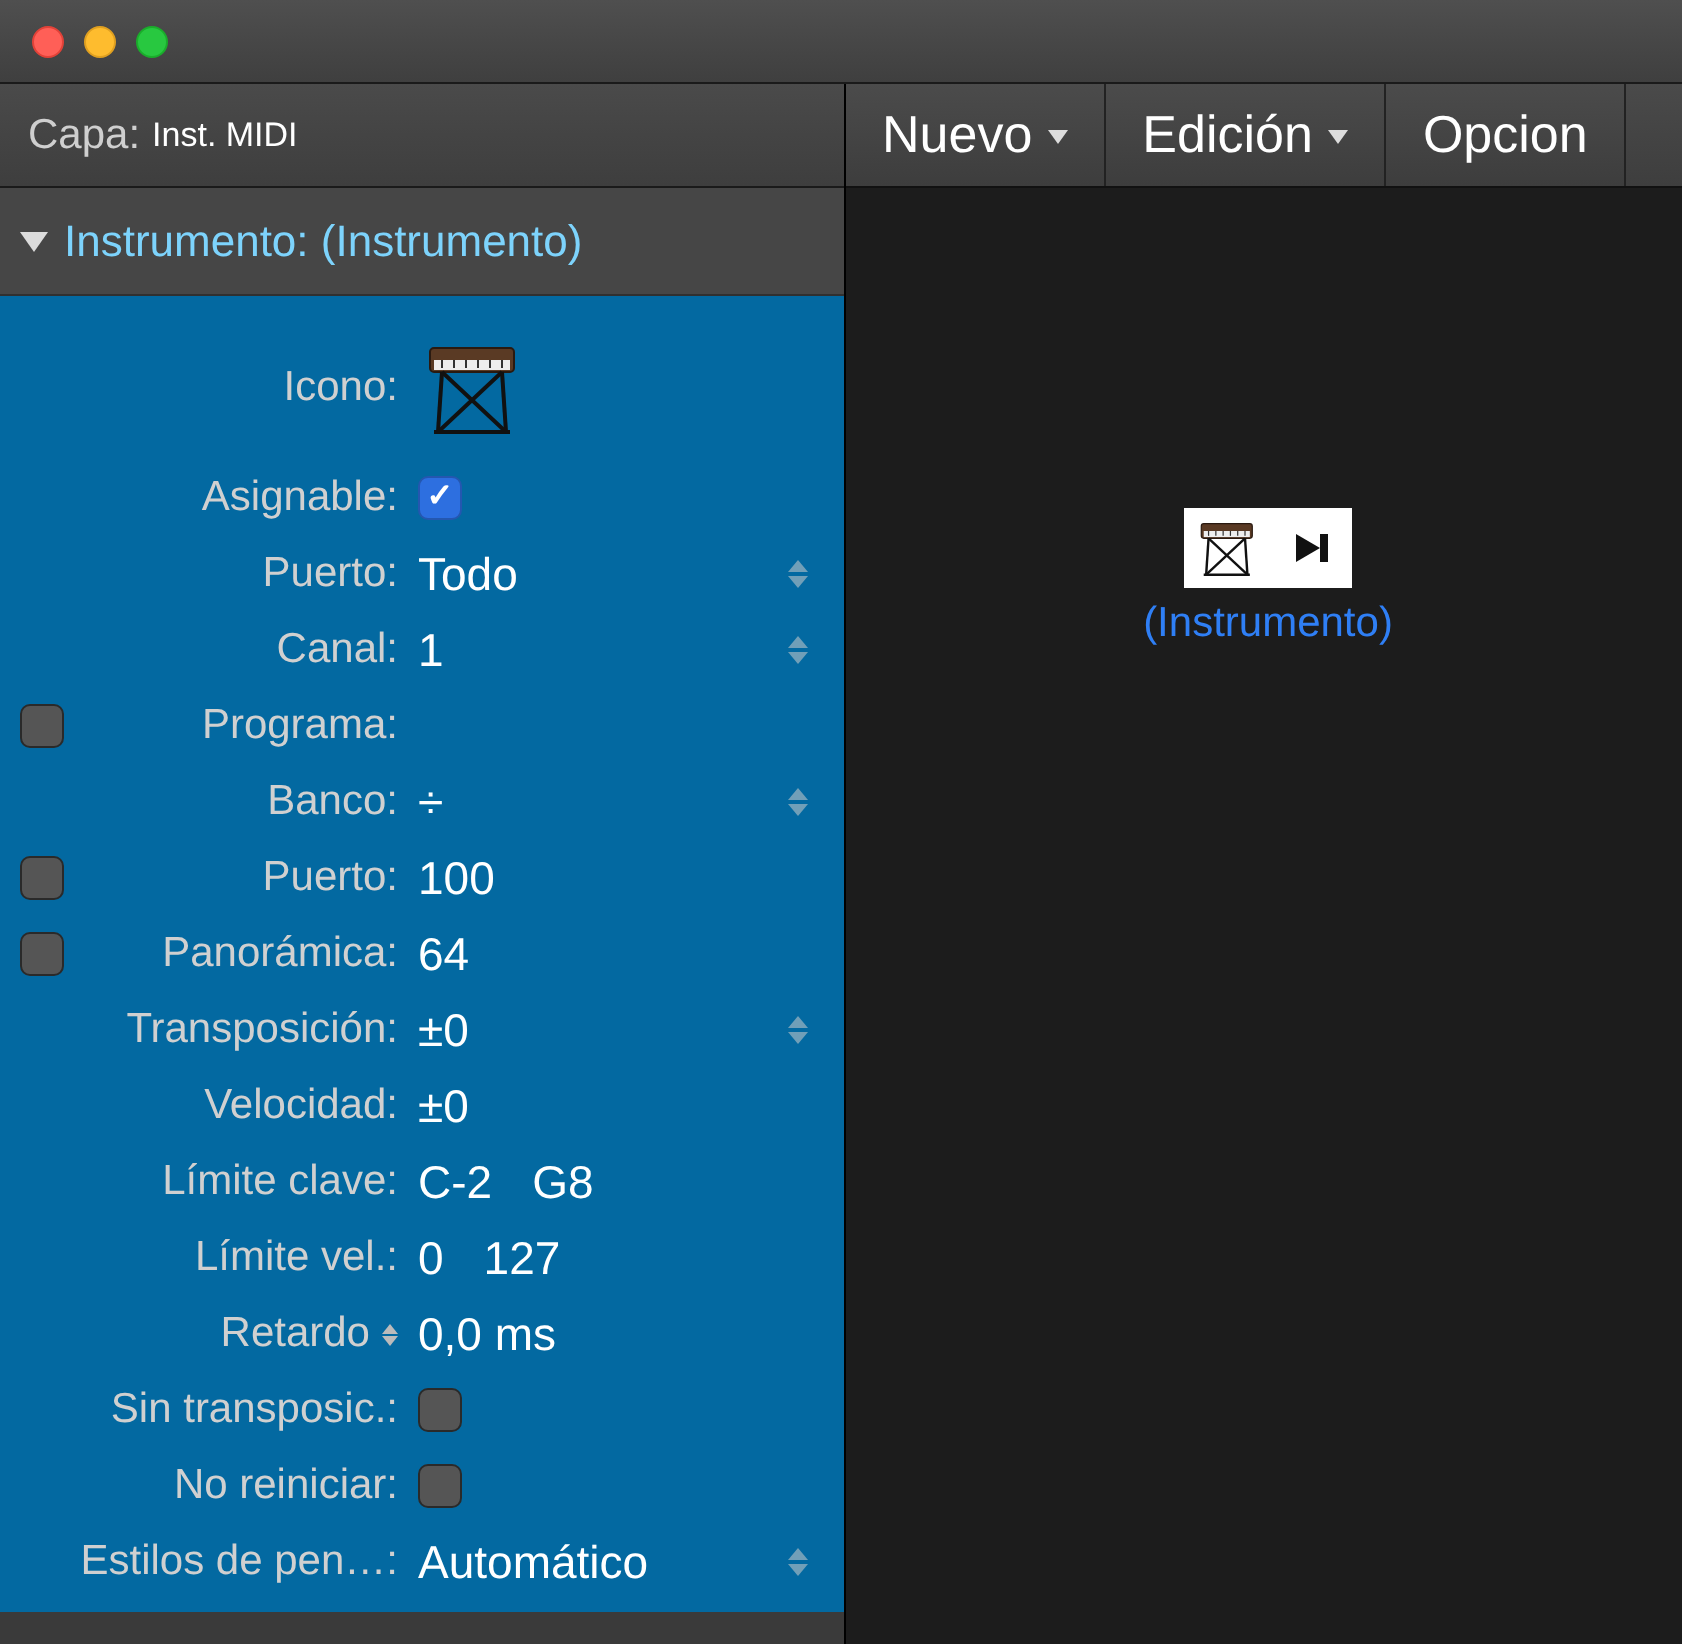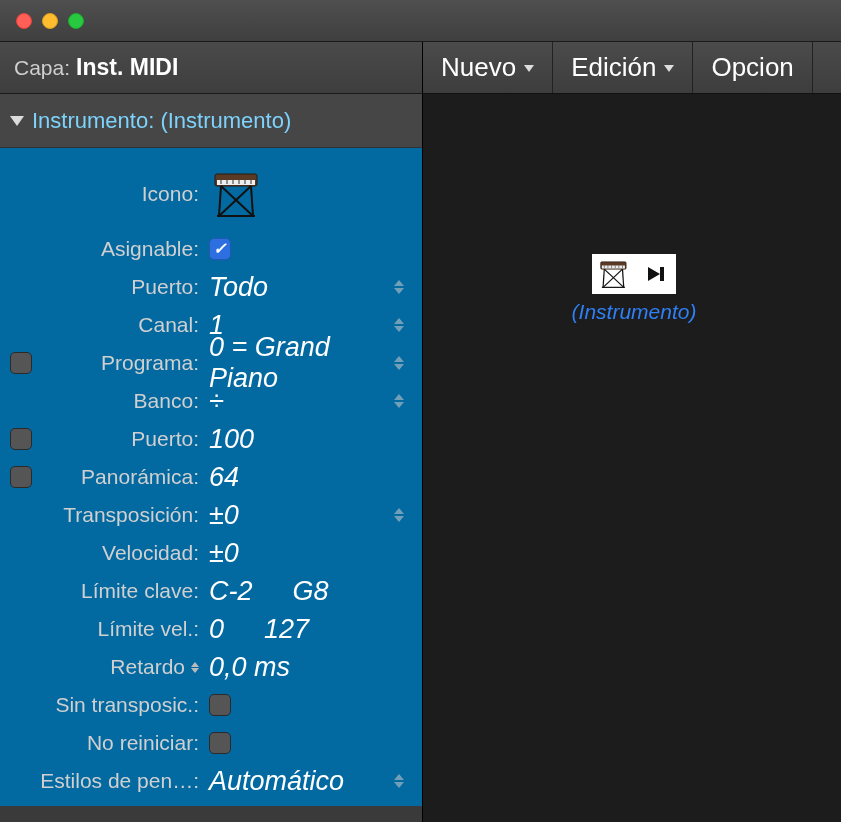--- a/index.html
+++ b/index.html
@@ -27,40 +27,40 @@
     color: #e6e6e6;
     font-size: 21px;
   }
   .layer-bar {
     height: 52px;
     background: linear-gradient(#4a4a4a, #3e3e3e);
     border-bottom: 1px solid #1a1a1a;
     display: flex; align-items: center; padding: 0 14px;
   }
   .layer-bar .lbl { color: #cfcfcf; font-weight: 500; }
-  .layer-bar .val { margin-left: 6px; color: #fff; font-size: 23px; font-weight: 700; }
+  .layer-bar .val { margin-left: 6px; color: #fff; font-size: 17px; font-weight: 400; }
   
   .section-header {
     height: 54px;
     background: #464646;
     display: flex; align-items: center; padding: 0 10px; gap: 8px;
     border-bottom: 1px solid #303030;
   }
   .disclosure {
     width: 0; height: 0;
     border-left: 7px solid transparent; border-right: 7px solid transparent;
     border-top: 10px solid #dcdcdc;
   }
   .section-header .title { color: #7dd3fc; font-size: 22px; }
   
   .params { padding: 10px 10px 6px 10px; display: flex; flex-direction: column; gap: 0; background: #0369a1; }
   .row { display: flex; align-items: center; height: 38px; }
   .row .rct { width: 175px; text-align: right; padding-right: 10px; color: #d0d0d0; font-size: 21px; }
-  .row .rcv { flex: 1; display: flex; align-items: flex-start; gap: 6px; color: #fff; font-size: 27px; position: relative; padding-right: 26px; font-style: italic; }
-  .row .rcv.two { gap: 40px; }
+  .row .rcv { flex: 1; display: flex; align-items: flex-start; gap: 6px; color: #fff; font-size: 23px; position: relative; padding-right: 26px; }
+  .row .rcv.two { gap: 20px; }
   .row .pad  { width: 24px; }
   .row .chkslot { width: 24px; display: flex; align-items: center; }
   
   .stepper {
     position: absolute; right: 4px; top: 50%; transform: translateY(-50%);
     width: 14px; height: 24px; display: flex; flex-direction: column; justify-content: center; gap: 2px;
     opacity: 0.55;
   }
   .stepper .up, .stepper .dn { width: 0; height: 0; border-left: 5px solid transparent; border-right: 5px solid transparent; }
   .stepper .up { border-bottom: 6px solid #ccc; }
@@ -102,21 +102,21 @@
     display: flex; align-items: center; padding: 0 18px;
     color: #fff; font-size: 26px;
     border-right: 1px solid #222;
     background: linear-gradient(#4b4b4b,#3d3d3d);
     gap: 8px;
   }
   .tbtn .caret {
     width: 0; height: 0; border-left: 5px solid transparent; border-right: 5px solid transparent;
     border-top: 7px solid #ddd; margin-top: 2px;
   }
-  .canvas { flex: 1; position: relative; background: #1c1c1c; font-style: italic; }
+  .canvas { flex: 1; position: relative; background: #1c1c1c; }
   .env-object {
     position: absolute; left: 146px; top: 160px; width: 130px;
     display: flex; flex-direction: column; align-items: center;
   }
   .env-iconrow { display: flex; gap: 0; background: #fff; padding: 2px; }
   .env-iconrow .cell { width: 40px; height: 36px; background: #fff; display: flex; align-items: center; justify-content: center; }
   .env-iconrow .cell svg { width: 36px; height: 34px; }
   .env-iconrow .cell.plug { font-size: 22px; }
   .plug-glyph { position: relative; width: 20px; height: 14px; }
   .plug-glyph .tri { width:0;height:0;border-top:7px solid transparent;border-bottom:7px solid transparent;border-left:12px solid #111; position:absolute; left:4px; top:0;}
@@ -201,27 +201,20 @@
               <span class="dn"></span>
             </span>
         </span>
       </div>
 
       <div class="row">
         <span class="chkslot">
             <span class="checkbox"></span>
           </span>
         <span class="rct">Programa:</span>
-        <span class="rcv">
-          <span>0 = Grand Piano</span>
-          <span class="stepper">
-              <span class="up"></span>
-              <span class="dn"></span>
-            </span>
-        </span>
       </div>
 
       <div class="row">
         <span class="pad"></span>
         <span class="rct">Banco:</span>
         <span class="rcv">
           <span>÷</span>
           <span class="stepper">
               <span class="up"></span>
               <span class="dn"></span>

